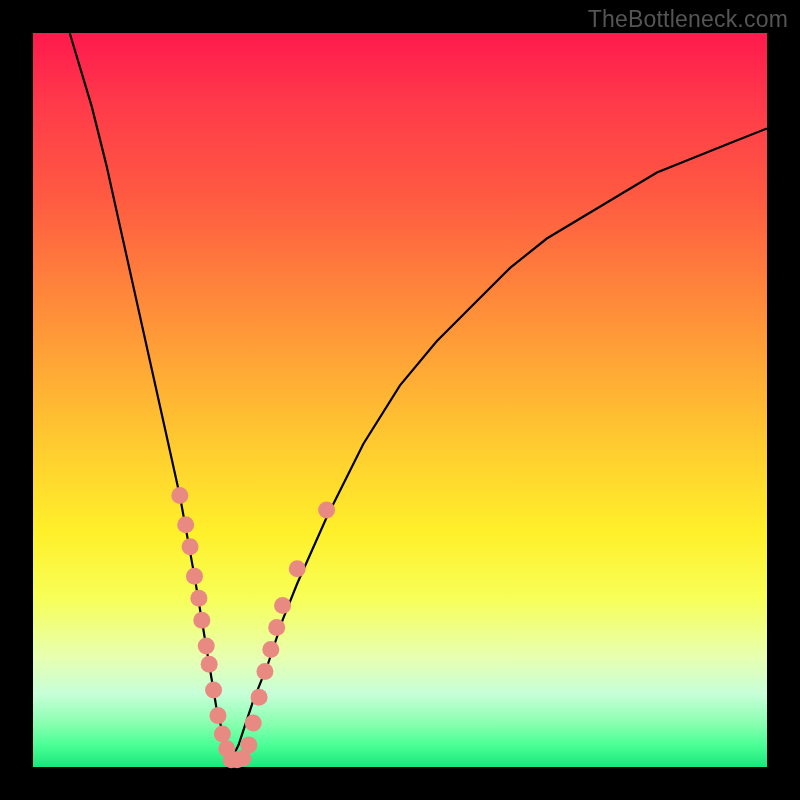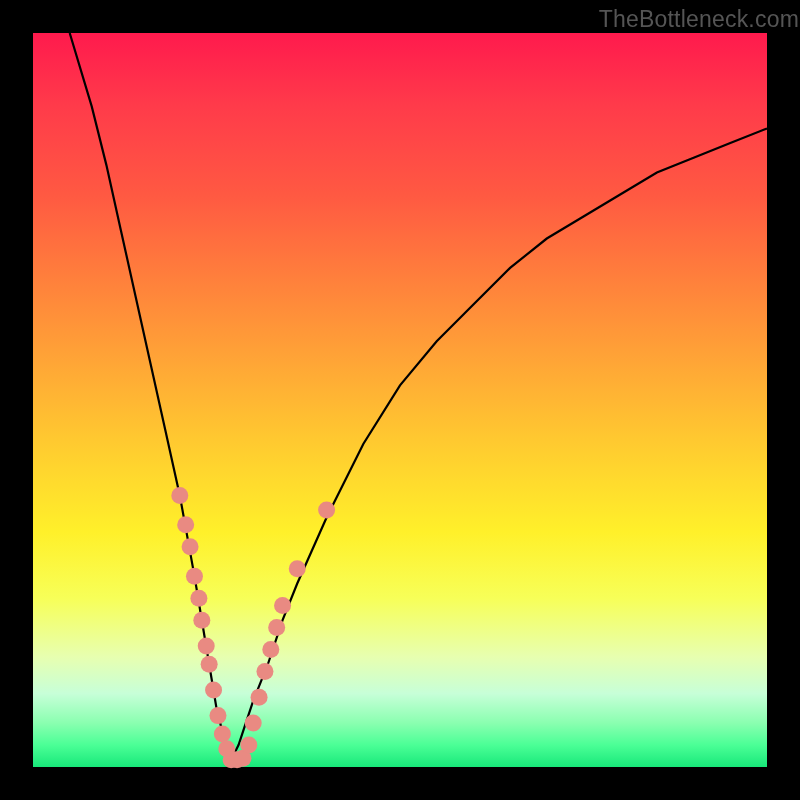--- a/index.html
+++ b/index.html
@@ -37,21 +37,21 @@
       #e7ffb0 85%,
       #c7ffd8 90%,
       #8affb0 94%,
       #4bff96 97%,
       #18e87a 100%
     );
   }
   .watermark {
     position: absolute;
     top: 6px;
-    right: 1px;
+    right: 12px;
     color: #555;
     font-size: 23px;
     font-weight: 500;
     letter-spacing: 0.2px;
     user-select: none;
   }
   svg.curves {
     position: absolute;
     left: 0;
     top: 0;

